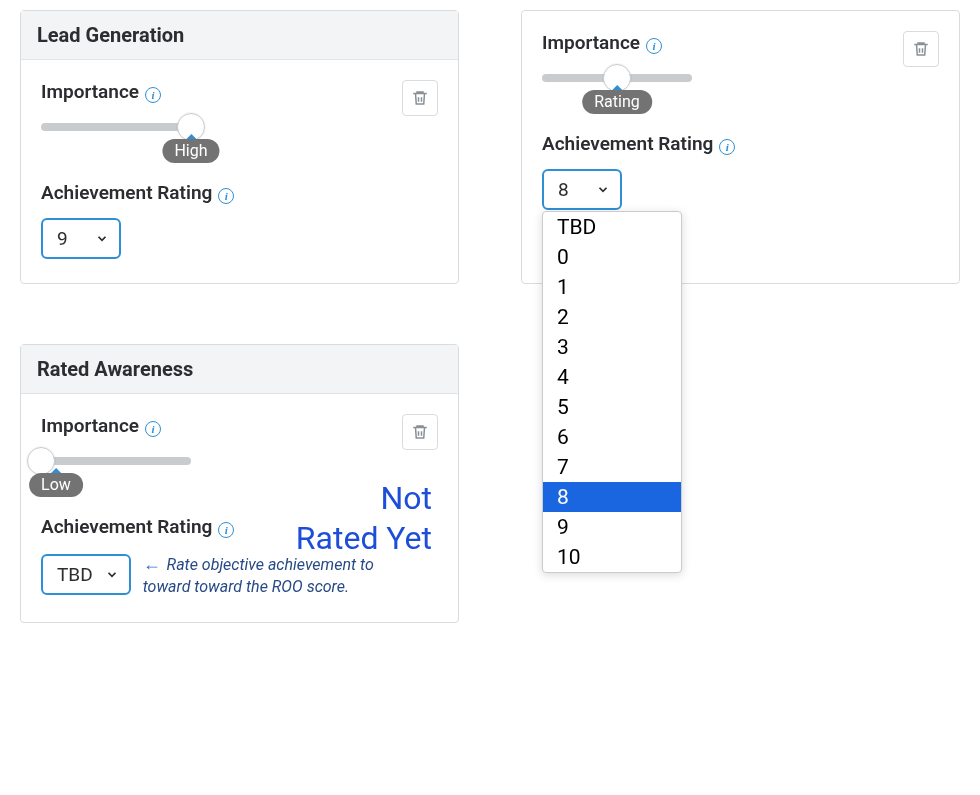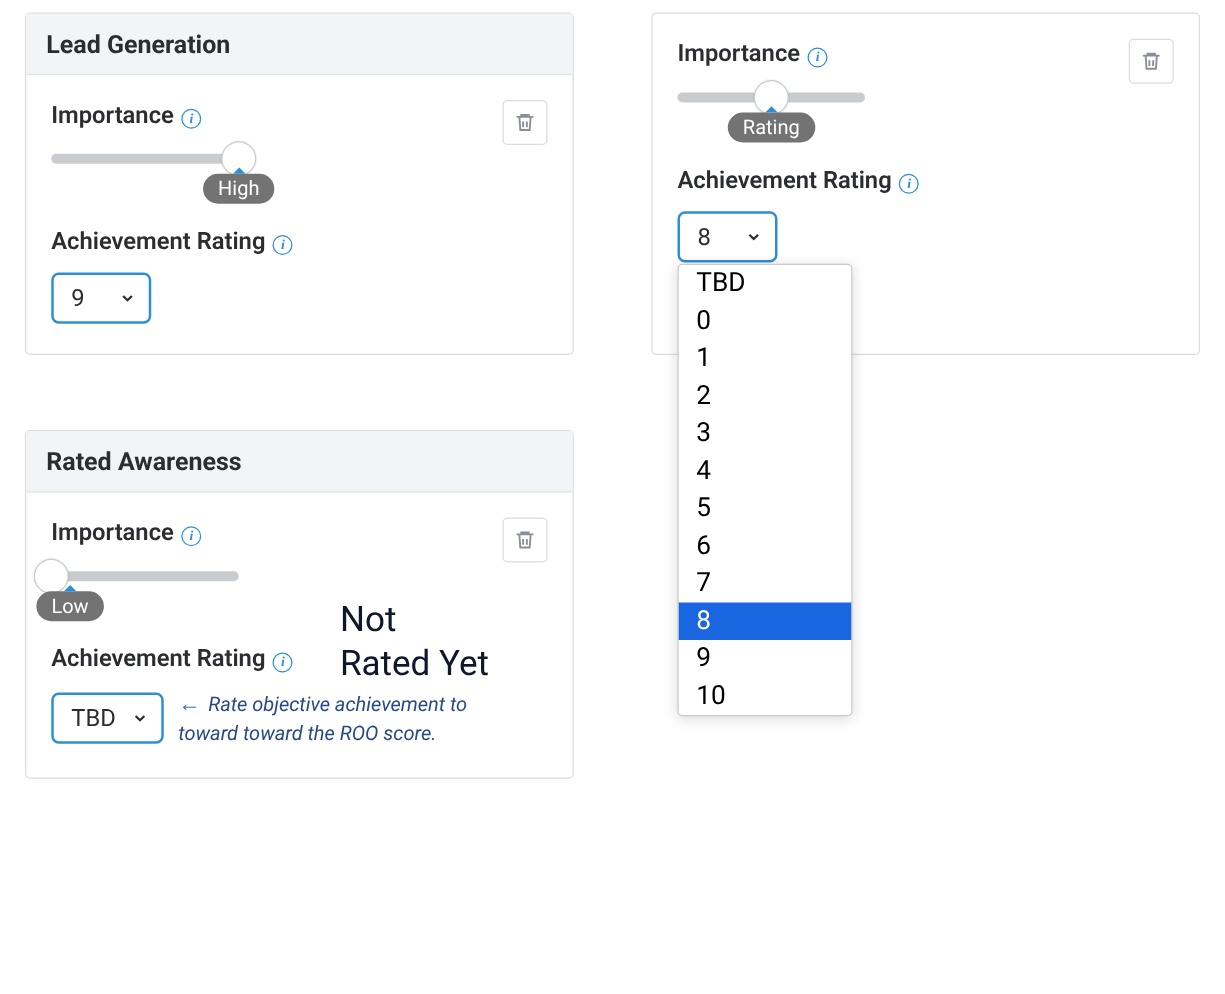--- a/index.html
+++ b/index.html
@@ -138,23 +138,23 @@
       position: absolute;
       right: 10px;
       top: 50%;
       transform: translateY(-50%);
     }
     .chev svg { width: 14px; height: 14px; color: #2b2d30; }
     .not-rated {
       position: absolute;
       right: 26px;
       top: 84px;
-      text-align: left;
-      color: #0f172a;
-      font-size: 28px;
+      text-align: right;
+      color: #1d4ed8;
+      font-size: 32px;
       line-height: 1.25;
       width: 160px;
     }
     .hint-row {
       display: flex;
       align-items: center;
       gap: 12px;
     }
     .hint {
       color: #274a86;

